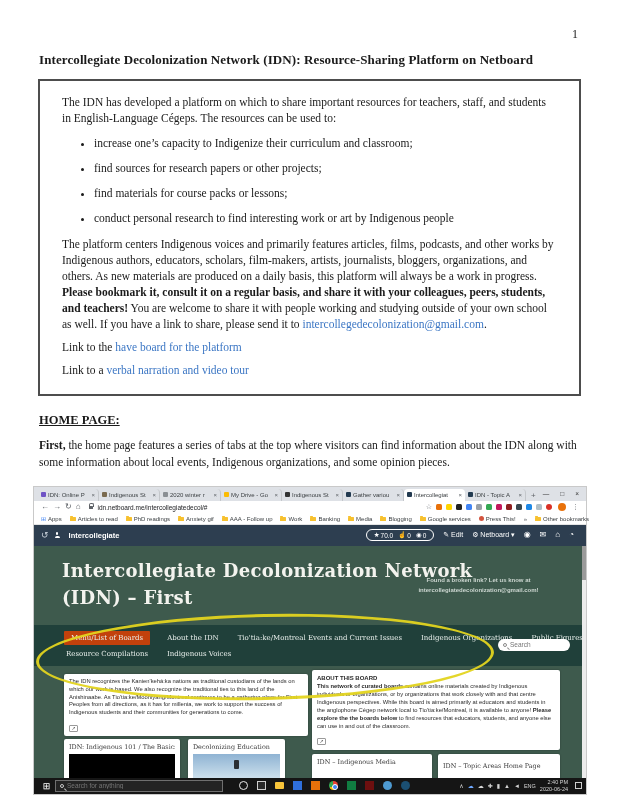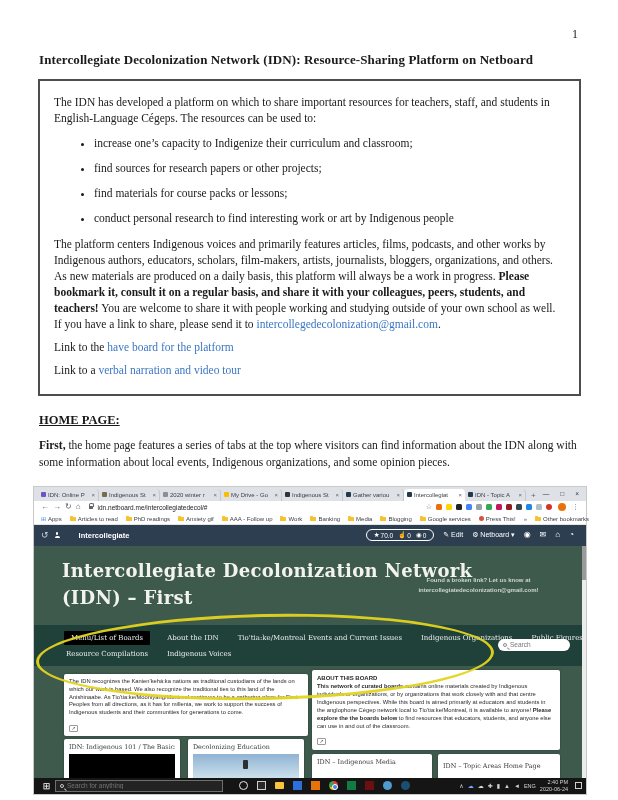--- a/index.html
+++ b/index.html
@@ -5,21 +5,21 @@
   * { box-sizing: border-box; margin: 0; padding: 0; }
   html,body { width:618px; height:800px; background:#fff; overflow:hidden; }
   body { font-family:"Liberation Serif", serif; color:#1a1a1a; position:relative; }
 
   .pagenum { position:absolute; top:27px; right:40px; font-size:12px; }
 
   .doc { padding:52px 37px 0 38px; }
   .doc-title { font-size:13px; font-weight:bold; margin:0 0 11px 1px; letter-spacing:.1px; }
 
   .infobox { border:2px solid #4d4d4d; padding:6px 10px 9px 10px; font-size:11.5px; line-height:1.4; }
-  .infobox p { margin:7px 4px; }
+  .infobox p { margin:7px 12px; }
   .infobox ul { margin:2px 0 4px 44px; }
   .infobox li { margin:9px 0; }
   a.doclink { color:#3b76c4; cursor:pointer; }
 
   .home-heading { font-size:12.5px; font-weight:bold; text-decoration:underline; margin:17px 0 9px 1px; }
   .home-para { font-size:11.5px; line-height:1.42; margin:0 1px 16px 1px; }
 
   
   .shot { position:relative; width:554px; margin-left:-5px; margin-top:6px;
           border:1px solid #c9c9c9; font-family:"Liberation Sans", sans-serif; background:#fff; }
@@ -54,60 +54,60 @@
   .bk { display:flex; align-items:center; gap:2px; white-space:nowrap; }
   .folder { width:6px; height:4px; background:#f7c12f; border-radius:.5px; position:relative; }
   .folder::before { content:""; position:absolute; top:-1px; left:0; width:3px; height:1px; background:#f7c12f; border-radius:.5px; }
   .apps-ic { color:#4285f4; font-size:6px; }
   .press-ic { width:5px; height:5px; border-radius:50%; background:#d3543f; }
   .bk-more { margin-left:auto; color:#5f6368; }
 
   
   .nbbar { height:21px; background:#2d3e50; display:flex; align-items:center; gap:6px; padding:0 12px 0 7px; color:#fff; }
   .nb-back { color:#cdd5de; font-size:9px; line-height:1; }
-  .nb-user { display:flex; align-items:center; gap:19px; font-size:7.5px; font-weight:bold; }
+  .nb-user { display:flex; align-items:center; gap:9px; font-size:7.5px; font-weight:bold; }
   .person { width:5px; height:6px; position:relative; }
   .person::before { content:""; position:absolute; top:0; left:1.2px; width:2.6px; height:2.6px; border-radius:50%; background:#fff; }
   .person::after { content:""; position:absolute; bottom:0; left:0; width:5px; height:2.6px; border-radius:2.5px 2.5px 0 0; background:#fff; }
   .nb-right { margin-left:auto; display:flex; align-items:center; gap:9px; }
   .pill { display:flex; align-items:center; gap:5px; border:1px solid #fff; border-radius:8px; padding:1px 7px; font-size:6.5px; }
   .pill span { display:flex; align-items:center; gap:1px; }
   .nb-act { font-size:7px; white-space:nowrap; }
   .nb-ic { font-size:8px; line-height:1; }
 
   
   .gheader { height:79px; background:#3e5a4d; color:#f3f3ee; position:relative; padding:11px 0 0 28px;font-weight:bold; }
   .gtitle { font-family:"DejaVu Serif", serif; font-size:18px; line-height:1.5; letter-spacing:.3px; }
   .broken { position:absolute; right:30px; top:30px; width:155px; text-align:center; font-size:6px; line-height:1.6; color:#ccd6d0; }
 
   
   .gnav { height:41px; background:#20403a; position:relative; padding:5px 0 0 30px; }
   .nav-row { display:flex; align-items:center; gap:15px; height:16px; font-family:"DejaVu Serif", serif;
              font-size:7px; color:#e9efec; white-space:nowrap; }
   .nav-tab { padding:3px 2px; }
-  .nav-tab.active { background:#000000; padding:3px 7px; border-radius:1px; }
+  .nav-tab.active { background:#c2410c; padding:3px 7px; border-radius:1px; }
   .gsearch { position:absolute; right:16px; top:14px; width:72px; height:12px; background:#fff; border-radius:6px;
              display:flex; align-items:center; gap:3px; padding:0 5px; }
   .gsearch input { border:none; outline:none; width:50px; font-size:6.5px; color:#555; background:transparent; font-family:"Liberation Sans",sans-serif; }
   .mag { width:4px; height:4px; border:1px solid #8a8a8a; border-radius:50%; position:relative; flex:none; }
   .mag::after { content:""; position:absolute; width:2.5px; height:1px; background:#8a8a8a; transform:rotate(45deg); left:3px; top:3.8px; }
 
   
   .gcontent { height:112px; background:#3e5a4d; position:relative; overflow:hidden; }
   .card { position:absolute; background:#fff; border-radius:2px; box-shadow:0 0 2px rgba(0,0,0,.35); overflow:hidden; }
   .card-land { left:30px; top:8px; width:244px; height:62px; padding:4px 5px; font-size:5.8px; line-height:1.34; color:#2a2a2a; }
   .card-about { left:278px; top:4px; width:248px; height:80px; padding:4px 5px; font-size:5.8px; line-height:1.38; color:#2a2a2a; }
   .card-about .cap { font-weight:bold; font-size:6px; margin-bottom:1px; }
   .expand { position:absolute; left:5px; bottom:4px; width:9px; height:7px; border:1px solid #9a9a9a; border-radius:1px;
             display:flex; align-items:center; justify-content:center; background:#fff; }
   .expand::after { content:"↗"; font-size:5px; color:#666; }
   .card-about .expand { bottom:5px; }
   .card-title { font-family:"DejaVu Serif", serif; font-size:6.4px; color:#3a3a3a; white-space:nowrap; overflow:hidden; }
   .card-b1 { left:30px; top:73px; width:116px; height:45px; padding:4px 5px; }
-  .card-b2 { left:154px; top:73px; width:116px; height:45px; padding:4px 5px; }
+  .card-b2 { left:154px; top:73px; width:97px; height:45px; padding:4px 5px; }
   .card-b3 { left:278px; top:88px; width:120px; height:30px; padding:4px 5px; }
   .card-b4 { left:404px; top:88px; width:122px; height:30px; padding:8px 5px; }
   .blackbox { position:absolute; left:5px; right:5px; top:15px; height:40px; background:#000; }
   .photo { position:absolute; left:5px; right:5px; top:15px; height:40px;
            background:linear-gradient(180deg,#8fb3d3 0%,#c7dcea 55%,#e9f1f6 100%); }
   .photo::after { content:""; position:absolute; left:47%; top:15%; width:5px; height:9px; background:#2b2f33; border-radius:1px; }
 
   
   .highlight { position:absolute; left:2px; top:127px; width:458px; height:86px; border:3px solid rgba(227,212,31,.95);
                border-radius:50%; transform:rotate(-1.2deg); pointer-events:none; z-index:6; }

